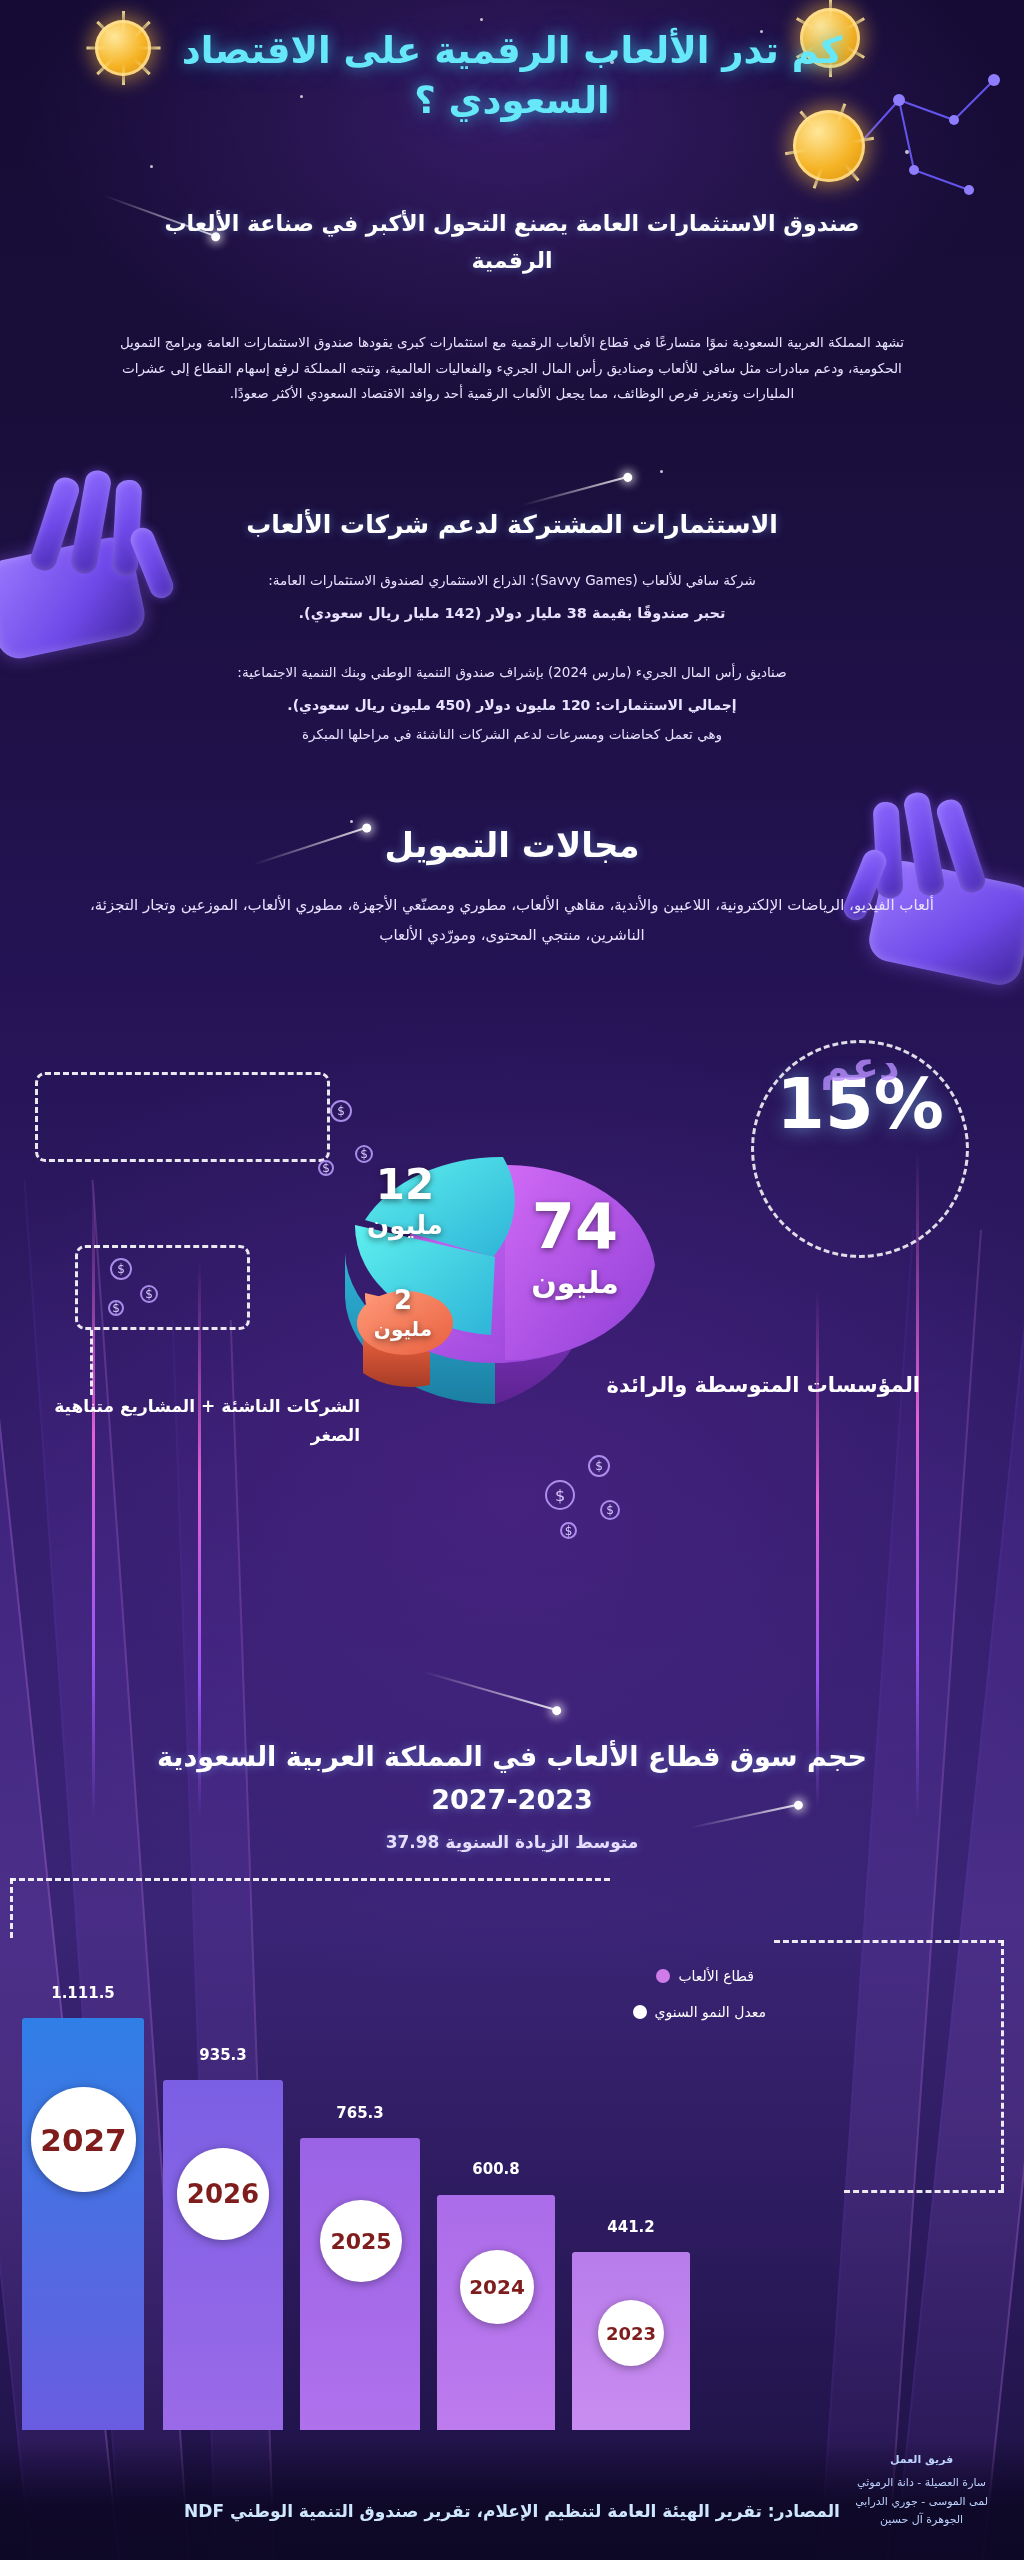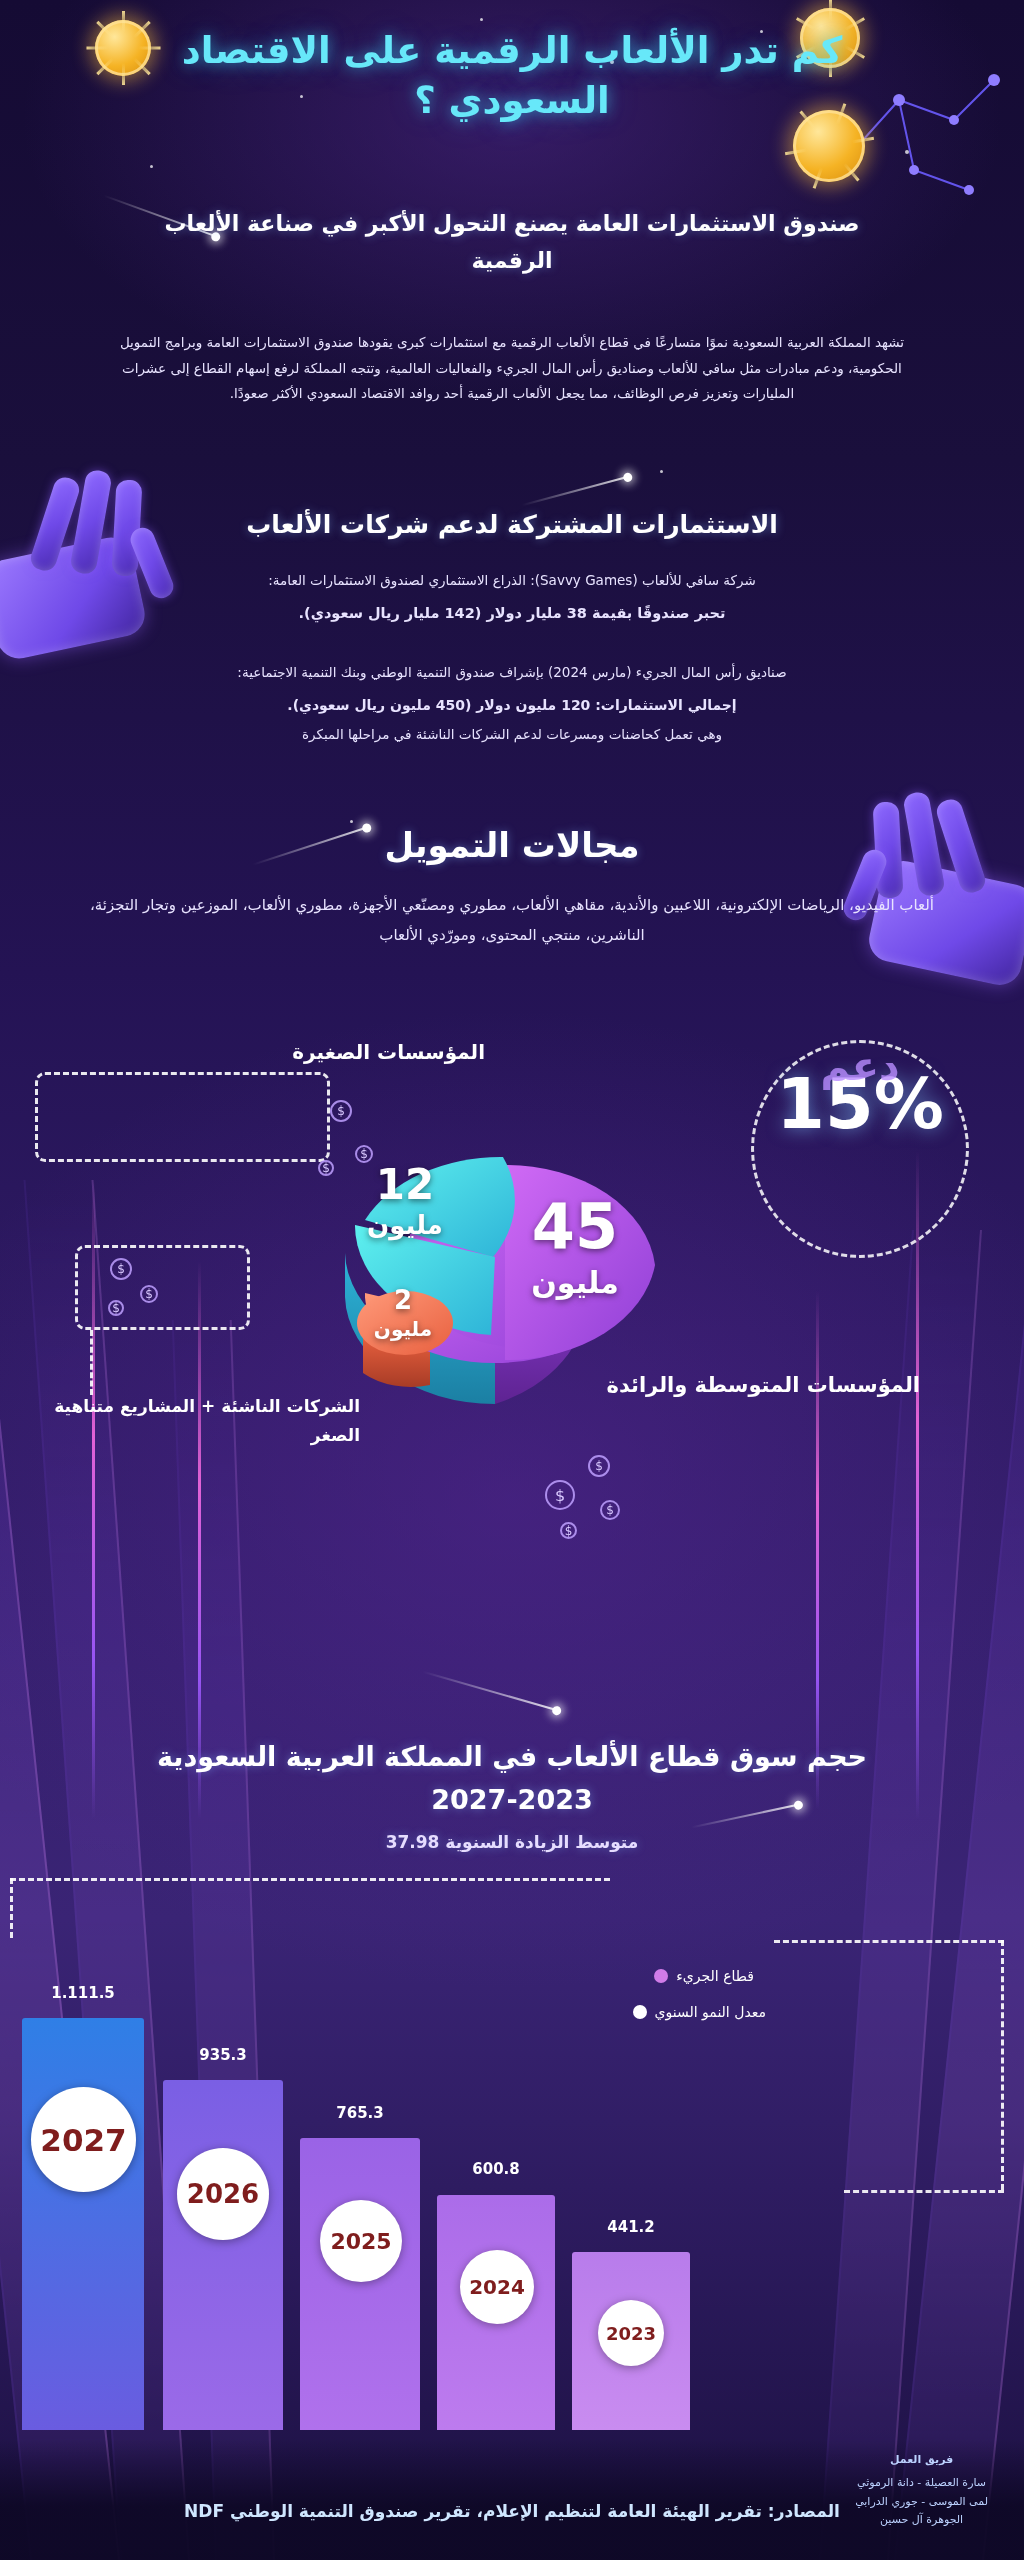--- a/index.html
+++ b/index.html
@@ -313,32 +313,31 @@
       <path d="M250 80 A150 110 0 0 1 400 180 A150 110 0 0 1 250 275 Z" fill="url(#gMagenta)"></path>
 
       <path d="M238 172 A150 110 0 0 0 248 72 A150 110 0 0 0 110 135 Z" fill="url(#gCyan)"></path>
       <path d="M100 140 A150 110 0 0 0 236 250 L240 172 Z" fill="url(#gCyan)"></path>
 
       <path d="M175 262 A70 52 0 0 1 110 208 L178 224 Z" fill="url(#gOrange)"></path>
       <ellipse cx="150" cy="238" rx="48" ry="32" fill="url(#gOrange)"></ellipse>
     </svg>
 
     
-    <div class="pie-label" style="left:255px; top:105px; width:130px; font-size:62px;">45</div>
+    <div class="pie-label" style="left:255px; top:105px; width:130px; font-size:62px;">74</div>
     <div class="pie-label" style="left:255px; top:180px; width:130px; font-size:30px;">مليون</div>
 
     <div class="pie-label" style="left:95px; top:75px; width:110px; font-size:42px;">12</div>
     <div class="pie-label" style="left:95px; top:125px; width:110px; font-size:26px;">مليون</div>
 
     <div class="pie-label" style="left:103px; top:200px; width:90px; font-size:26px;">2</div>
     <div class="pie-label" style="left:98px; top:232px; width:100px; font-size:20px;">مليون</div>
   </div>
 
   <div class="dash-box" style="left:35px; top:1072px; width:295px; height:90px;"></div>
-  <div class="callout" style="left:35px; top:1040px; width:450px; font-size:20px; text-align:right;">المؤسسات الصغيرة</div>
 
   <div class="dash-box" style="left:75px; top:1245px; width:175px; height:85px;"></div>
   <div class="dash-line-v" style="left:90px; top:1330px; height:65px;"></div>
   <div class="callout" style="left:30px; top:1392px; width:330px; font-size:17px; line-height:1.7; text-align:right;">الشركات الناشئة + المشاريع متناهية الصغر</div>
 
   <div class="callout" style="left:590px; top:1368px; width:330px; font-size:21px; line-height:1.7; text-align:right;">المؤسسات المتوسطة والرائدة</div>
 
   <div class="money-icon" style="left:330px; top:1100px; width:22px; height:22px;">$</div>
   <div class="money-icon" style="left:355px; top:1145px; width:18px; height:18px;">$</div>
   <div class="money-icon" style="left:318px; top:1160px; width:16px; height:16px;">$</div>
@@ -353,21 +352,21 @@
   <div class="sec-title" style="position:absolute; left:120px; right:120px; top:1735px; font-size:27px; line-height:1.6;">حجم سوق قطاع الألعاب في المملكة العربية السعودية 2023-2027</div>
   <div class="sec-title" style="position:absolute; left:120px; right:120px; top:1832px; font-size:17px; color:#e6ddff;">متوسط الزيادة السنوية 37.98</div>
 
   <div class="dash-line" style="left:10px; top:1878px; width:600px;"></div>
   <div class="dash-line-v" style="left:10px; top:1878px; height:60px;"></div>
   <div class="dash-line" style="right:20px; top:1940px; width:230px;"></div>
   <div class="dash-line-v" style="right:20px; top:1940px; height:250px;"></div>
   <div class="dash-line" style="right:20px; top:2190px; width:160px;"></div>
 
   <div class="legend-row" style="right:270px; top:1968px;">
-    <span>قطاع الجريء</span>
+    <span>قطاع الألعاب</span>
     <span class="legend-dot" style="background:#d07ce8;"></span>
   </div>
   <div class="legend-row" style="right:258px; top:2004px;">
     <span>معدل النمو السنوي</span>
     <span class="legend-dot" style="background:#ffffff;"></span>
   </div>
 
   <div class="bar" style="left:22px; width:122px; height:412px; bottom:130px; background:linear-gradient(180deg,#2f7fe6,#6a5ce0);"></div>
   <div class="bar-value" style="left:22px; width:122px; top:1984px;">1.111.5</div>
   <div class="bar-year" style="left:31px; top:2087px; width:105px; height:105px; font-size:31px;">2027</div>

